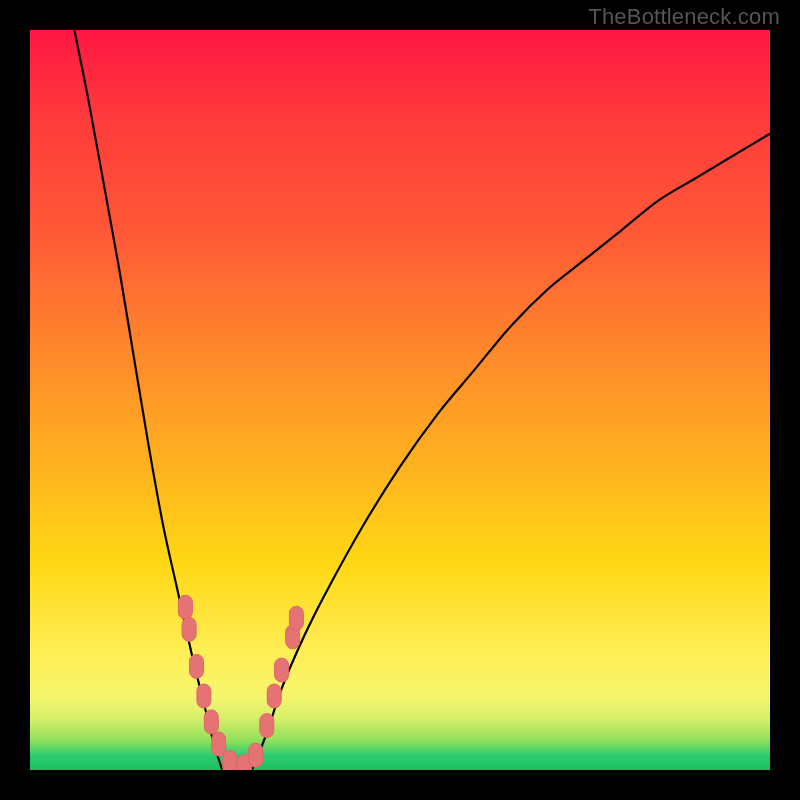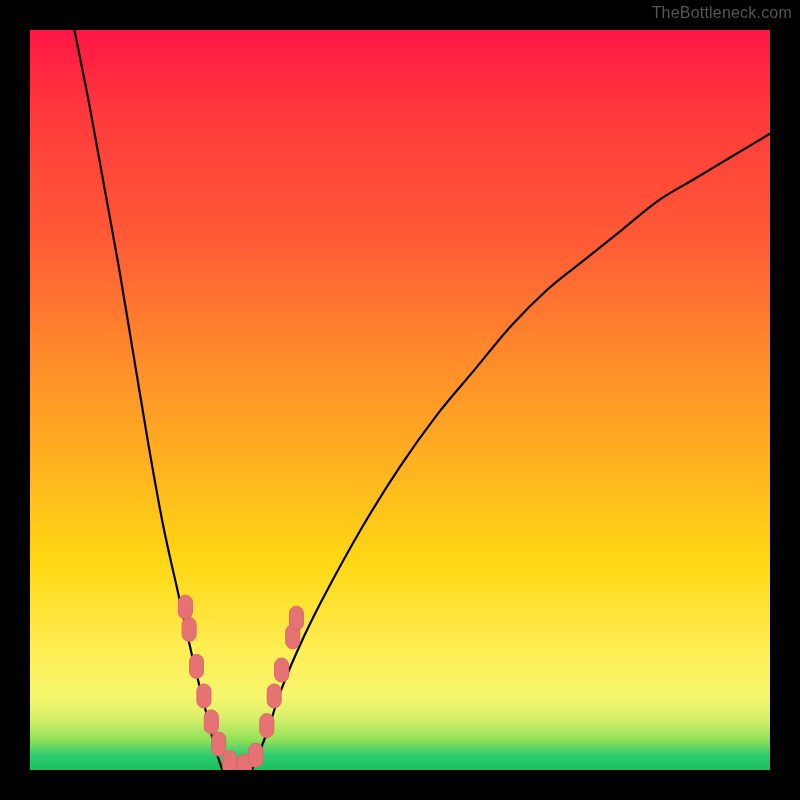--- a/index.html
+++ b/index.html
@@ -38,23 +38,23 @@
       #f6f66e 90%,
       #d8ef6a 93%,
       #8fe05a 96%,
       #2ecc71 98%,
       #1bbf5c 100%
     );
   }
   .watermark {
     position: absolute;
     top: 4px;
-    right: 8px;
+    right: 20px;
     color: #555555;
-    font-size: 16px;
+    font-size: 22px;
     font-weight: 500;
     letter-spacing: 0.2px;
     user-select: none;
   }
   svg.curves {
     position: absolute;
     left: 0;
     top: 0;
     width: 740px;
     height: 740px;

